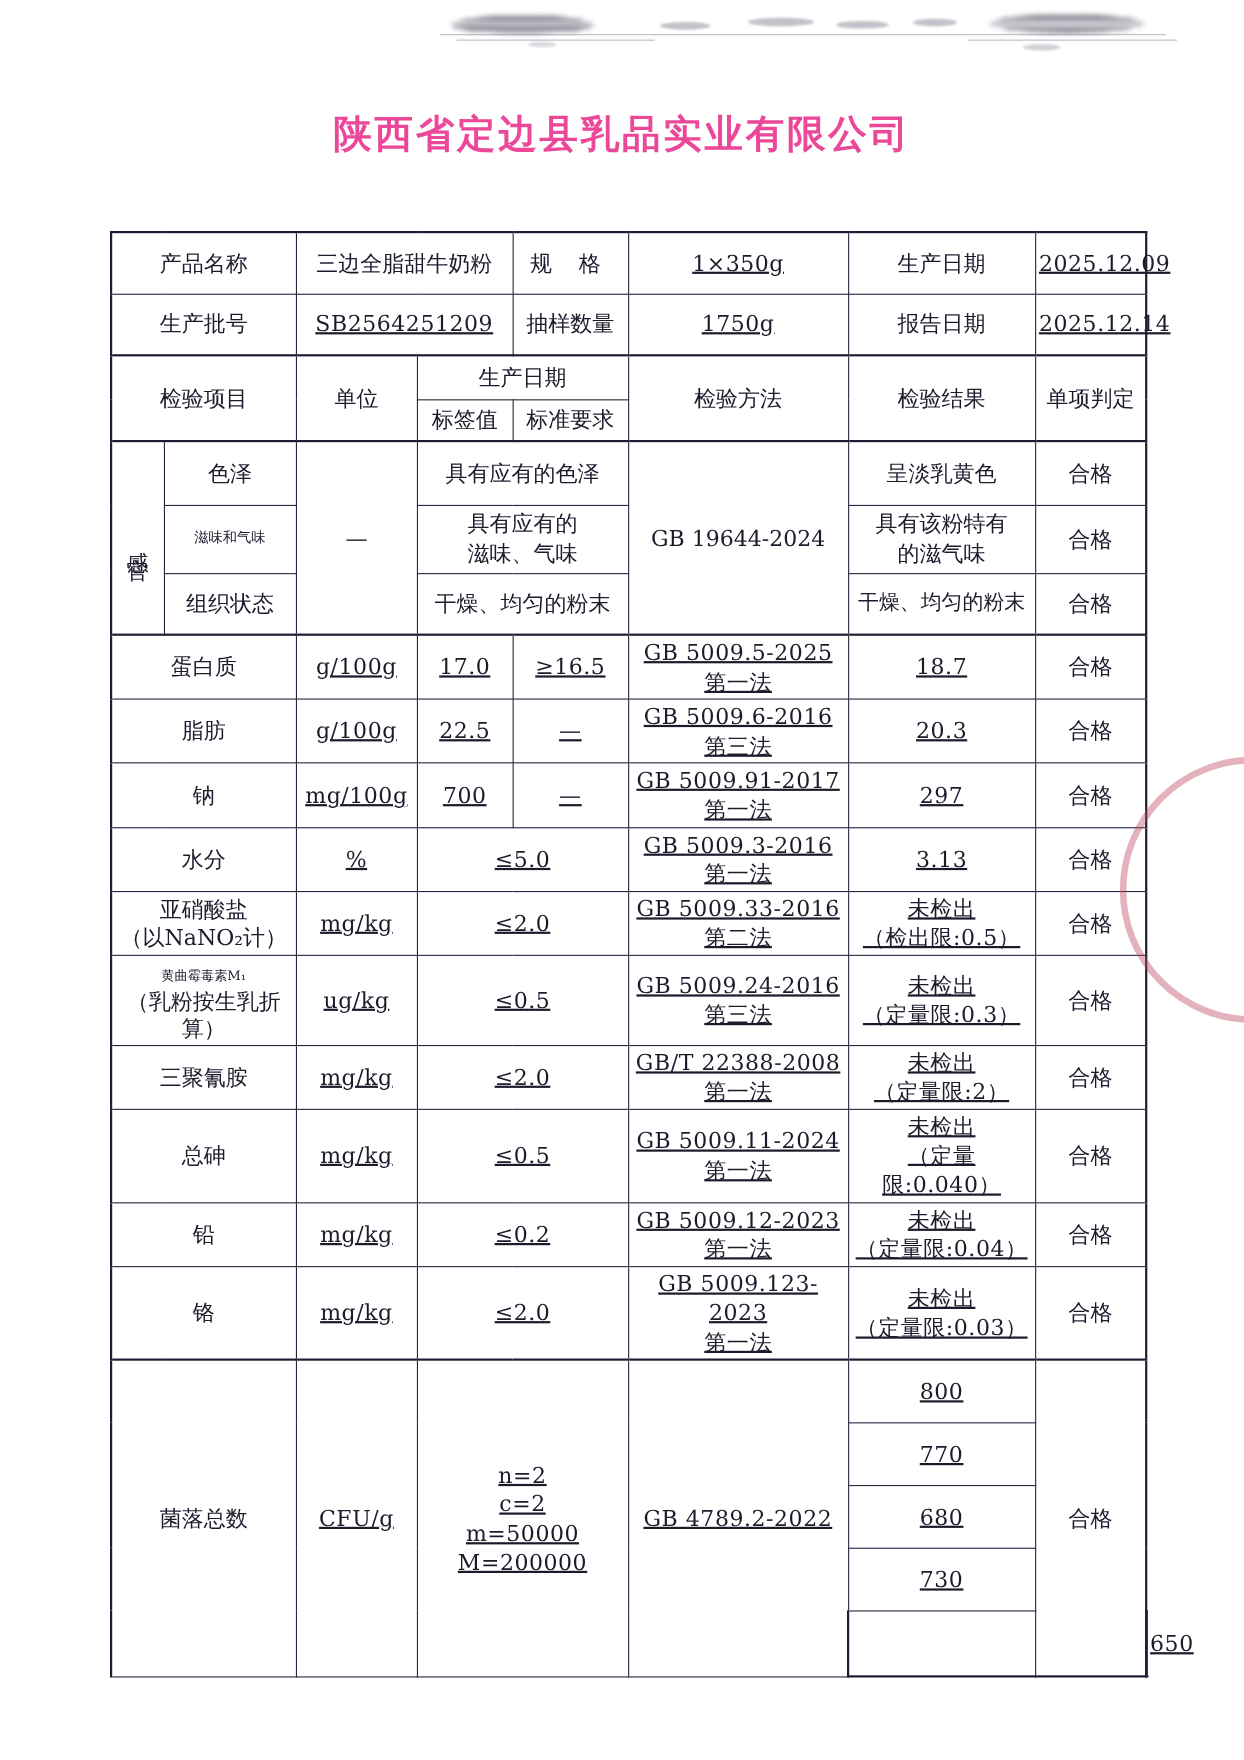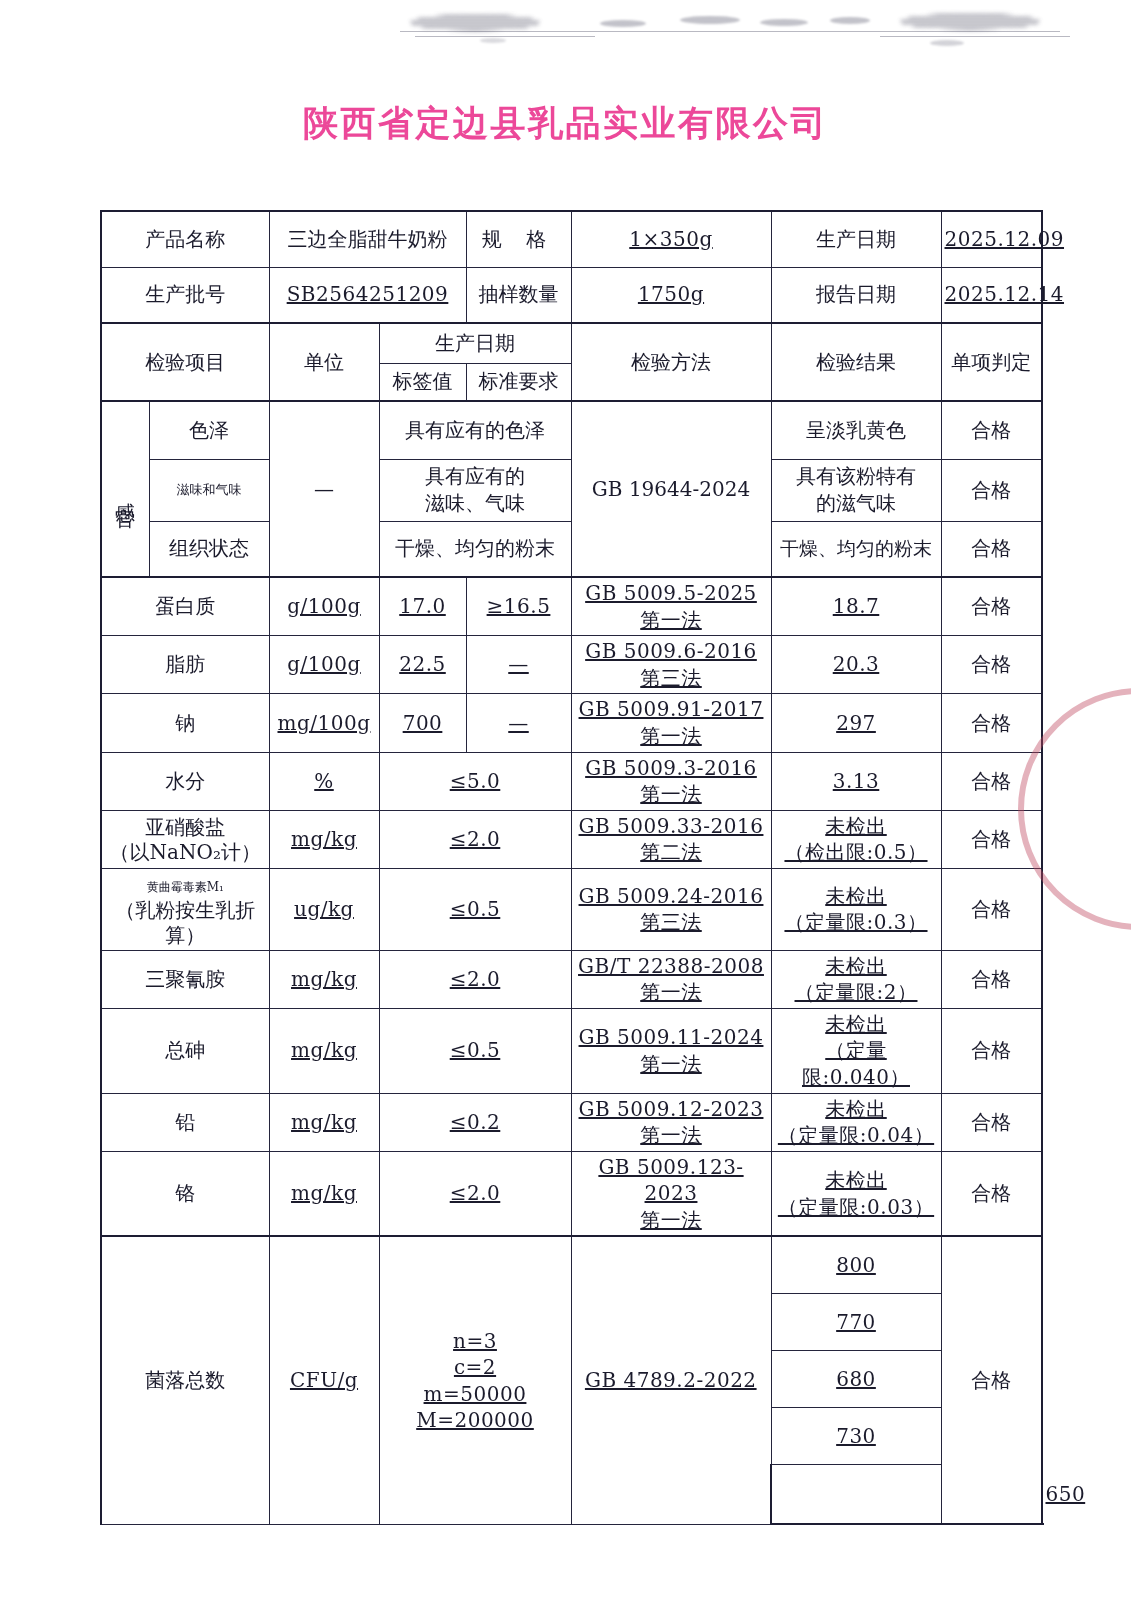--- a/index.html
+++ b/index.html
@@ -243,21 +243,21 @@
           <td class="mono"><span>mg/kg</span></td>
           <td class="mono" colspan="2"><span>≤2.0</span></td>
           <td class="mono"><span>GB 5009.123-2023</span><br><span>第一法</span></td>
           <td class="mono"><span>未检出</span><br><span>（定量限:0.03）</span></td>
           <td class="outer-r"><span>合格</span></td>
         </tr>
         <tr style="height:57px">
     <td colspan="2" rowspan="5" class="outer-l thick-t">菌落总数</td>
     <td rowspan="5" class="thick-t mono">CFU/g</td>
     <td colspan="2" rowspan="5" class="thick-t mono">
-      <span>n=3</span><br>
+      <span>n=2</span><br>
       <span>c=2</span><br>
       <span>m=50000</span><br>
       <span>M=200000</span>
     </td>
     <td rowspan="5" class="thick-t mono">GB 4789.2-2022</td>
     <td class="thick-t mono">800</td>
     <td rowspan="5" class="thick-t outer-r">合格</td>
   </tr>
   <tr style="height:57px">
     <td class="mono">770</td>

